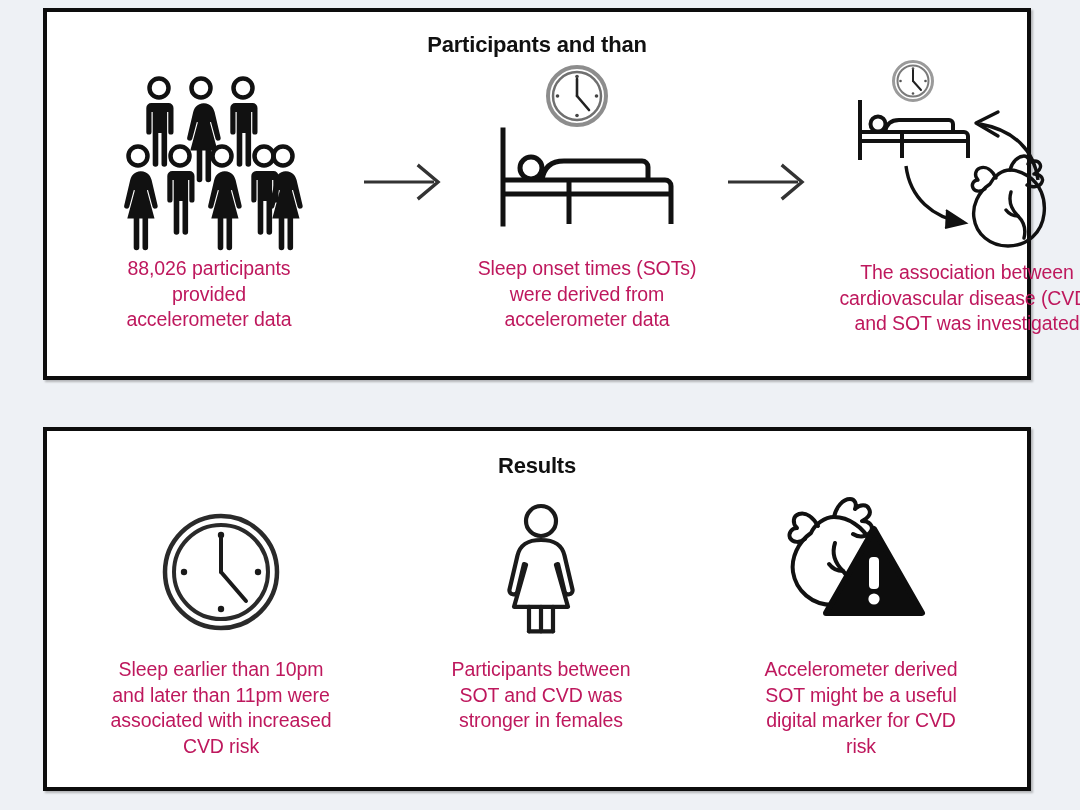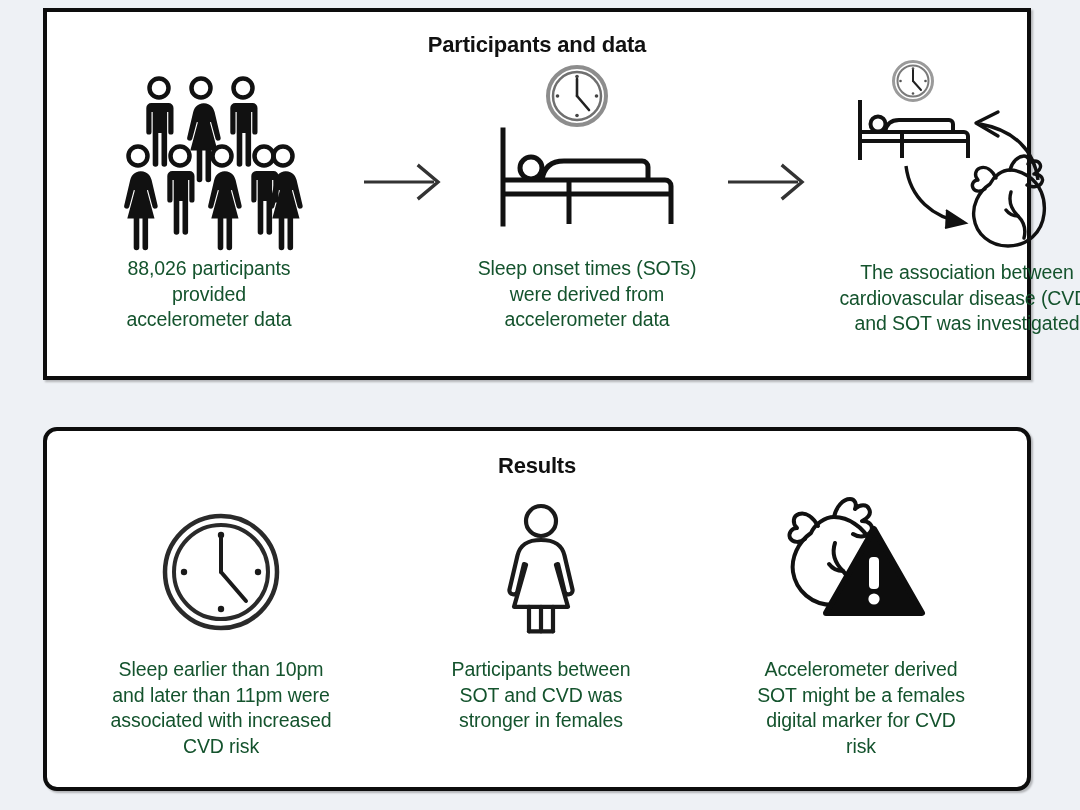--- a/index.html
+++ b/index.html
@@ -31,21 +31,20 @@
     left: 43px;
     top: 8px;
     width: 988px;
     height: 372px;
   }
   #panel-results {
     left: 43px;
     top: 427px;
     width: 988px;
     height: 364px;
-    border-radius: 14px;
   }
 
   .panel-title {
     text-align: center;
     font-size: 22px;
     font-weight: bold;
     color: #111111;
     letter-spacing: -0.2px;
     margin-top: 20px;
     margin-bottom: 0;
@@ -72,21 +71,21 @@
   }
   .art {
     display: flex;
     align-items: flex-end;
     justify-content: center;
   }
   .caption {
     text-align: center;
     font-size: 19.5px;
     line-height: 1.32;
-    color: #14532d;
+    color: #be185d;
     letter-spacing: -0.1px;
     white-space: pre-line;
   }
 
   
   #p1-cols { margin-top: 8px; }
   .col-people   { width: 296px; }
   .col-arrow1   { width: 96px;  padding-top: 96px; }
   .col-bed      { width: 268px; }
   .col-arrow2   { width: 96px;  padding-top: 96px; }
@@ -114,21 +113,21 @@
 
   svg { display: block; overflow: visible; }
 </style>
 </head>
 <body>
 
 <div class="canvas">
 
   <div class="panel" id="panel-participants">
 
-    <div class="panel-title">Participants and data</div>
+    <div class="panel-title">Participants and than</div>
 
     <div class="columns" id="p1-cols">
 
       <div class="col col-people">
         <div class="art art-people">
           <svg width="190" height="165" viewBox="0 0 190 165">
             <g fill="#111111">
 
               <g transform="translate(32,6)">
                 <circle cx="13" cy="11" r="9.5" fill="none" stroke="#111" stroke-width="4.5"></circle>
@@ -330,21 +329,21 @@
             </g>
 
             <g>
               <path d="M93 34 L141 118 H45 Z" fill="#0d0d0d" stroke="#0d0d0d" stroke-width="6" stroke-linejoin="round"></path>
               <rect x="88" y="62" width="10" height="32" rx="4" fill="#ffffff"></rect>
               <circle cx="93" cy="104" r="5.6" fill="#ffffff"></circle>
             </g>
           </svg>
         </div>
         <div class="caption cap-res">Accelerometer derived
-SOT might be a females
+SOT might be a useful
 digital marker for CVD
 risk</div>
       </div>
 
     </div>
   </div>
 
 </div>
 
 </body></html>

